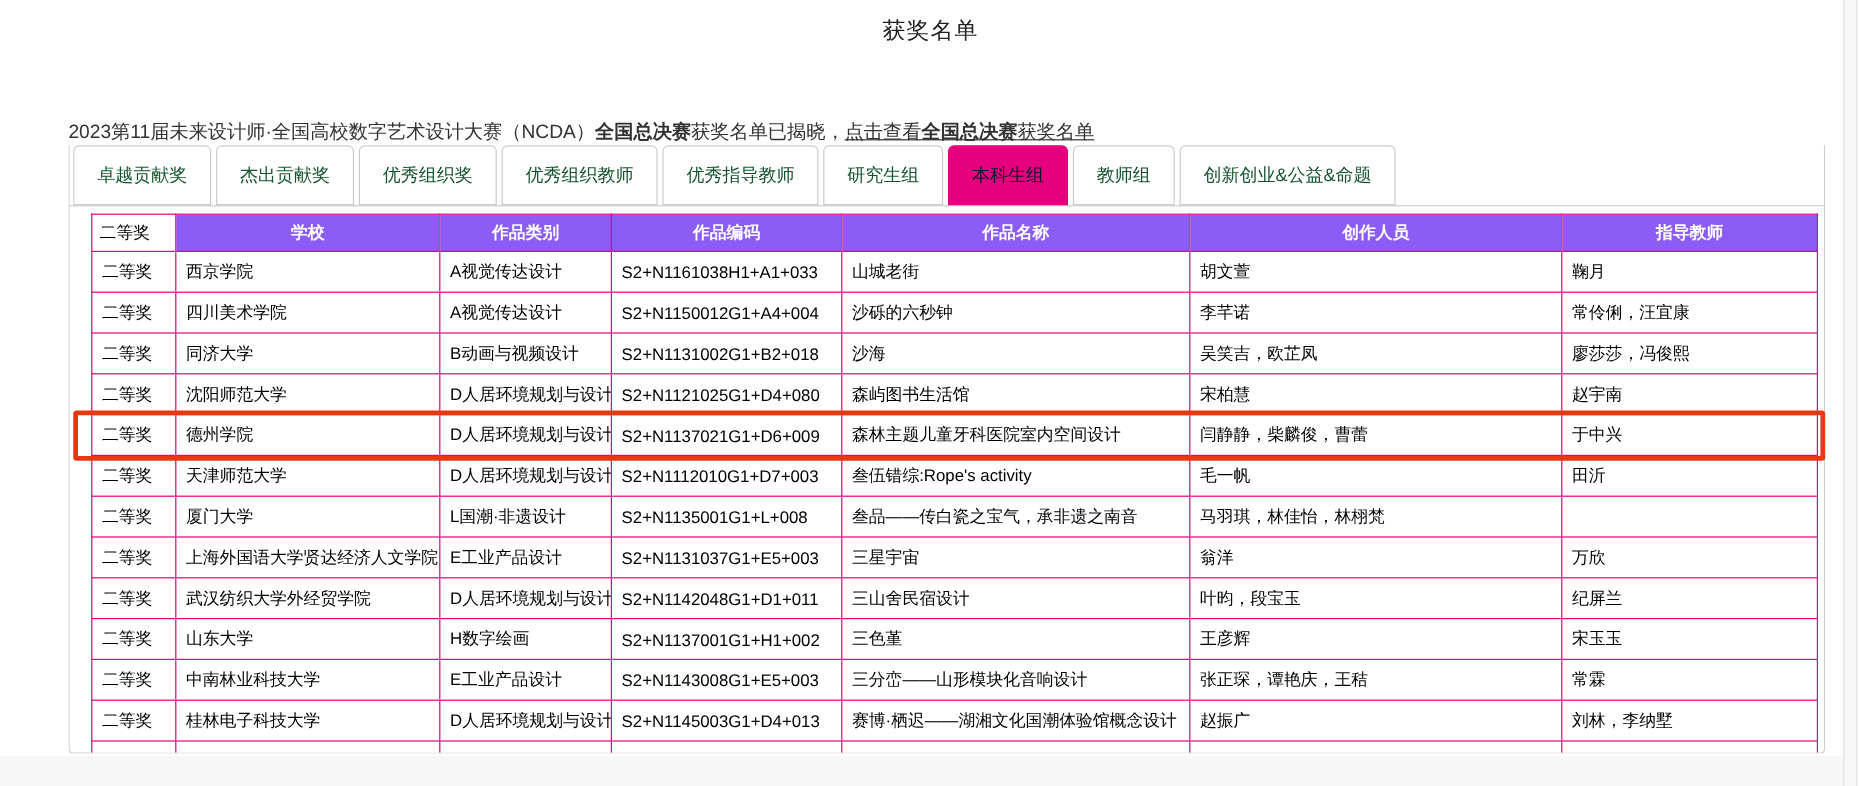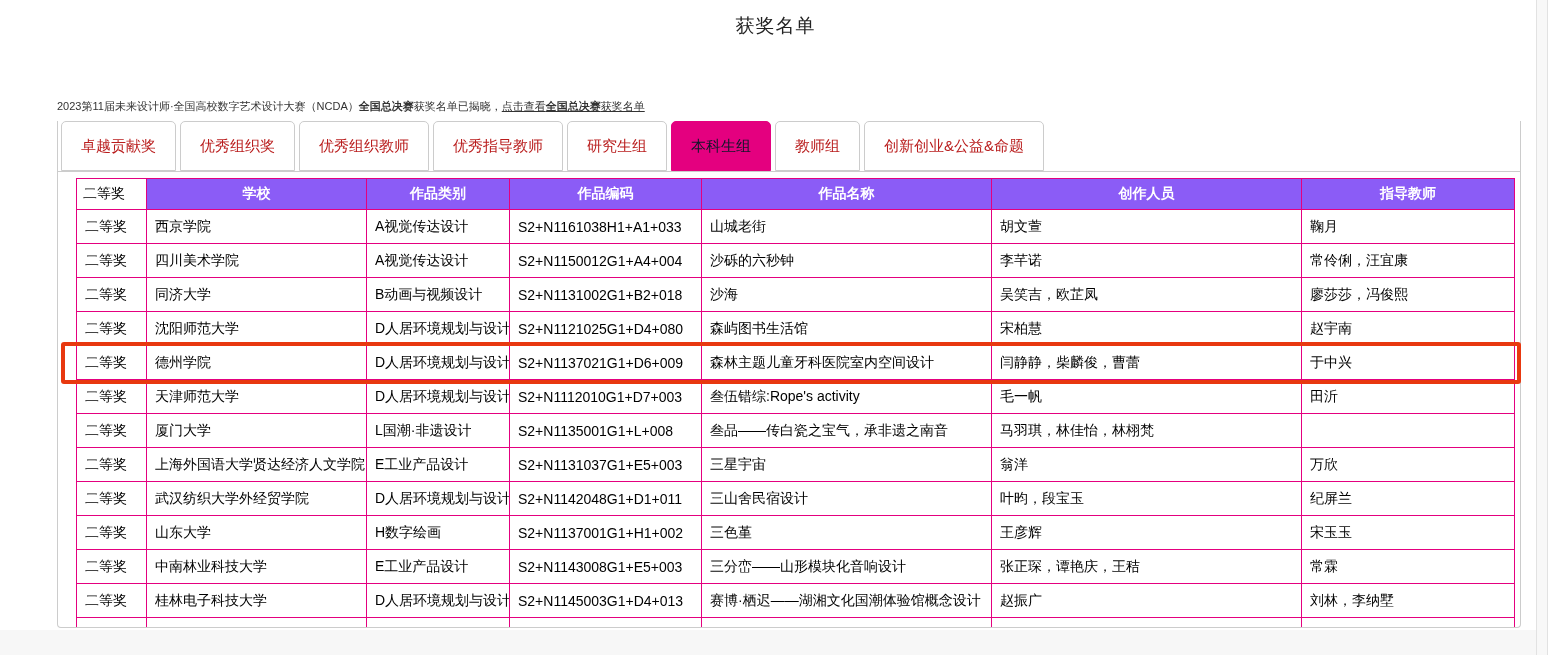--- a/index.html
+++ b/index.html
@@ -5,38 +5,38 @@
   html, body { margin:0; padding:0; overflow:hidden; }
   body {
     width:1551px; height:655px; position:relative; background:#ffffff;
     font-family:"Liberation Sans","DejaVu Sans",sans-serif; color:#333;
   }
   .page-title {
     position:absolute; top:13px; left:0; width:100%;
     text-align:center; font-size:19px; color:#222; letter-spacing:1px;
   }
   .intro {
-    position:absolute; top:85px; left:57px; font-size:11px; color:#333;
+    position:absolute; top:85px; left:57px; font-size:16px; color:#333;
     line-height:20px; white-space:nowrap;
   }
   .intro b { font-weight:bold; }
   .intro-link { color:#333; text-decoration:underline; cursor:pointer; }
   .tabs-container {
     position:absolute; left:57px; top:121px; width:1462px;
     border:1px solid #cccccc; border-top:none; border-radius:0 0 4px 4px;
     background:#fff;
   }
   .tab-strip {
     display:flex; gap:4px; height:50px; padding-left:3px;
     border-bottom:1px solid #cccccc; align-items:stretch;
   }
   .tab {
     border:1px solid #cccccc; border-bottom:1px solid #cccccc;
     border-radius:5px 5px 0 0; background:#ffffff; padding:0 19px;
-    display:flex; align-items:center; font-size:15px; color:#b91c1c;
+    display:flex; align-items:center; font-size:15px; color:#14532d;
     cursor:pointer; white-space:nowrap;
   }
   .tab.active { background:#e4007f; border-color:#e4007f; color:#0f172a; }
   .panel { height:455px; overflow:hidden; position:relative; }
   table.awards {
     margin:6px 0 0 18px; border-collapse:collapse; table-layout:fixed;
     width:1438px; font-size:14px; color:#000;
   }
   table.awards th, table.awards td { border:1px solid #e4007f; overflow:hidden; white-space:nowrap; }
   table.awards th {
@@ -64,20 +64,21 @@
 </head>
 <body>
 
 <div class="page-title">获奖名单</div>
 
 <p class="intro"><span>2023第11届未来设计师·全国高校数字艺术设计大赛（NCDA）</span><b>全国总决赛</b><span>获奖名单已揭晓，</span><a class="intro-link"><span>点击查看</span><b>全国总决赛</b><span>获奖名单</span></a></p>
 
 <div class="tabs-container">
   <div class="tab-strip">
     <div class="tab">卓越贡献奖</div>
+    <div class="tab">杰出贡献奖</div>
     <div class="tab">优秀组织奖</div>
     <div class="tab">优秀组织教师</div>
     <div class="tab">优秀指导教师</div>
     <div class="tab">研究生组</div>
     <div class="tab active">本科生组</div>
     <div class="tab">教师组</div>
     <div class="tab">创新创业&amp;公益&amp;命题</div>
   </div>
   <div class="panel">
     <table class="awards">

